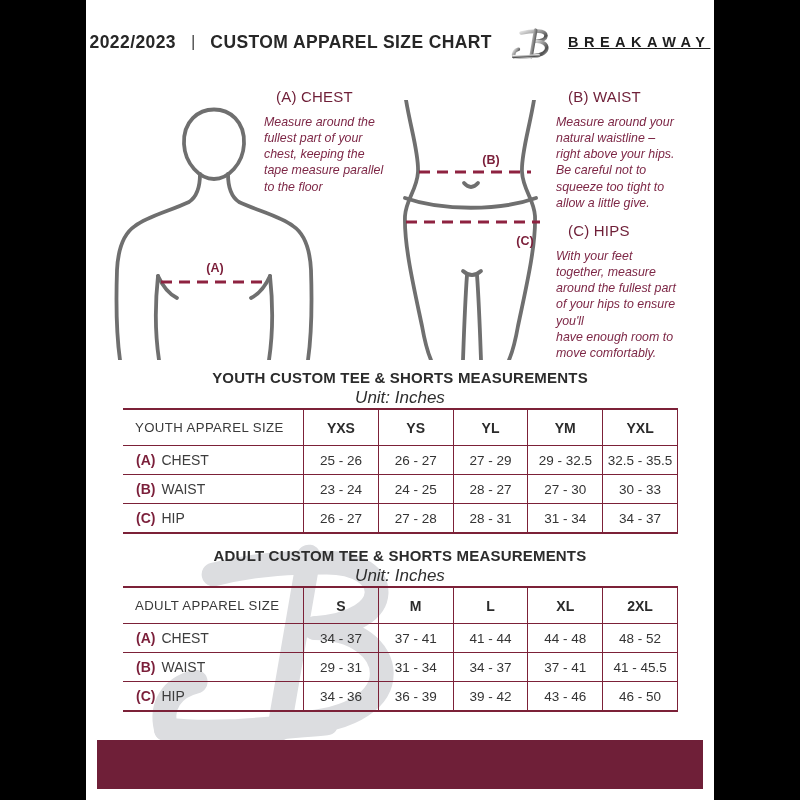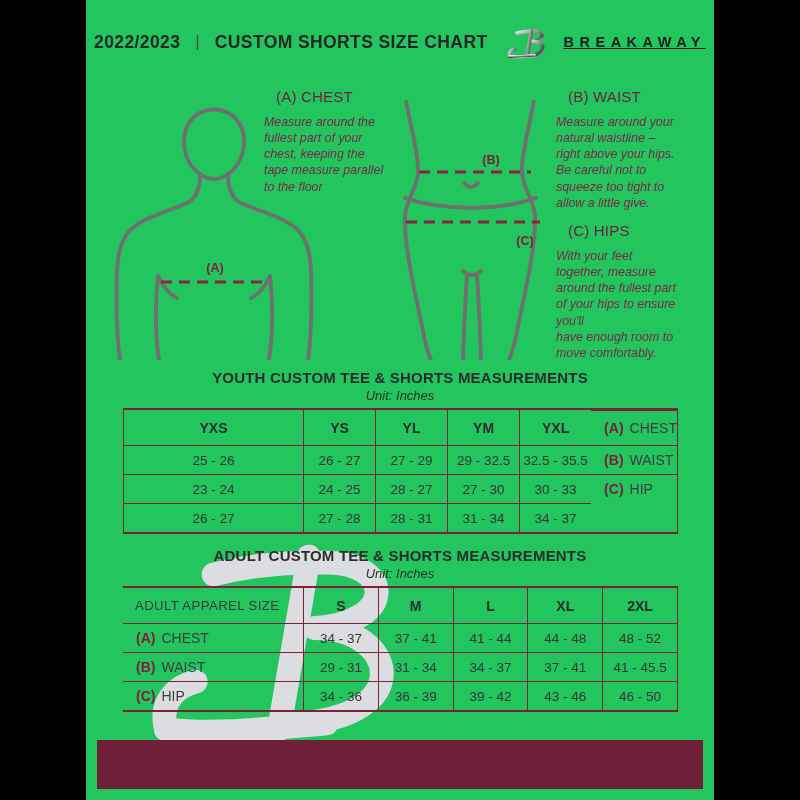--- a/index.html
+++ b/index.html
@@ -1,18 +1,18 @@
 <!DOCTYPE html>
 <html><head>
 <meta charset="utf-8">
 <style>
   html,body{margin:0;padding:0;}
   body{width:800px;height:800px;background:#000;position:relative;overflow:hidden;
        font-family:"Liberation Sans",sans-serif;}
-  .page{position:absolute;left:86px;top:0;width:628px;height:800px;background:#22c55e;overflow:hidden;}
+  .page{position:absolute;left:86px;top:0;width:628px;height:800px;background:#ffffff;overflow:hidden;}
 
   
   .hdr{position:absolute;left:0;top:18px;width:100%;height:48px;display:flex;align-items:center;justify-content:center;gap:12px;}
   .hdr-year,.hdr-rest{font-weight:700;font-size:17.5px;color:#272727;letter-spacing:0.4px;white-space:nowrap;}
   .hdr-div{font-size:17px;color:#4a4a4a;font-weight:400;margin:0 3px;}
   .brand{font-weight:700;font-size:14.5px;letter-spacing:5.5px;color:#1e1e1e;margin-left:2px;white-space:nowrap;text-decoration:underline;}
   .logo{width:44px;height:40px;margin-left:6px;}
 
   
   .inst{position:absolute;}
@@ -25,21 +25,21 @@
   
   .fig{position:absolute;}
   #fig-torso{left:28px;top:86px;width:200px;height:274px;}
   #fig-hips{left:308px;top:100px;width:152px;height:260px;}
   .body-line{stroke:#6f6f6f;stroke-width:3.8;fill:none;stroke-linecap:round;}
   .dash{stroke:#8e2240;stroke-width:3.2;stroke-dasharray:11 7;fill:none;}
   .figlab{font-family:"Liberation Sans",sans-serif;font-weight:700;font-size:12.5px;fill:#7b1f3a;}
 
   
   .tbl-title{position:absolute;left:0;width:100%;text-align:center;font-weight:700;font-size:15px;color:#2c2c2c;letter-spacing:0.2px;}
-  .tbl-unit{position:absolute;left:0;width:100%;text-align:center;font-style:italic;font-size:13px;color:#2e2e2e;}
+  .tbl-unit{position:absolute;left:0;width:100%;text-align:center;font-style:italic;font-size:17px;color:#2e2e2e;}
   #youth-title{top:369px;} #youth-unit{top:388px;}
   #adult-title{top:547px;} #adult-unit{top:566px;}
 
   
   .tbl{position:absolute;left:37px;width:554px;display:grid;
        grid-template-columns:180px repeat(5,1fr);
        grid-template-rows:35px 29px 29px 29px;
        border-top:2px solid #7c2138;border-bottom:2px solid #7c2138;border-right:1.5px solid #7c2138;}
   #youth-tbl{top:408px;} #adult-tbl{top:586px;}
   .cell{display:flex;align-items:center;justify-content:center;font-size:13.5px;color:#343434;}
@@ -66,21 +66,21 @@
       <path d="M 29,21 C 43,21 46,36 26,37"></path>
       <path d="M 28,9 L 23,38"></path>
       <path d="M 4,38 C 3,34 5,31 9,30"></path>
       <path d="M 4,38 C 12,39 20,38 31,37"></path>
     </g>
   </svg>
 
   <div class="hdr">
     <span class="hdr-year">2022/2023</span>
     <span class="hdr-div">|</span>
-    <span class="hdr-rest">CUSTOM SHORTS SIZE CHART</span>
+    <span class="hdr-rest">CUSTOM APPAREL SIZE CHART</span>
     <svg class="logo" viewBox="0 0 48 44">
       <defs>
         <linearGradient id="met" x1="0" y1="0" x2="1" y2="1">
           <stop offset="0" stop-color="#e6e6e6"></stop>
           <stop offset="0.45" stop-color="#8f8f8f"></stop>
           <stop offset="0.75" stop-color="#4f4f4f"></stop>
           <stop offset="1" stop-color="#a8a8a8"></stop>
         </linearGradient>
       </defs>
       <g fill="none" stroke="url(#met)" stroke-width="4" stroke-linecap="round">
@@ -144,20 +144,21 @@
 around the fullest part
 of your hips to ensure
 you'll
 have enough room to
 move comfortably.</p>
   </div>
 
   <div id="youth-title" class="tbl-title">YOUTH CUSTOM TEE &amp; SHORTS MEASUREMENTS</div>
   <div id="youth-unit" class="tbl-unit">Unit: Inches</div>
   <div id="youth-tbl" class="tbl">
+    <div class="cell corner">YOUTH APPAREL SIZE</div>
     <div class="cell hsize vl">YXS</div>
     <div class="cell hsize vl">YS</div>
     <div class="cell hsize vl">YL</div>
     <div class="cell hsize vl">YM</div>
     <div class="cell hsize vl">YXL</div>
 
     <div class="cell rowlab rt">
       <span class="pref">(A)</span>
       <span>CHEST</span>
     </div>

